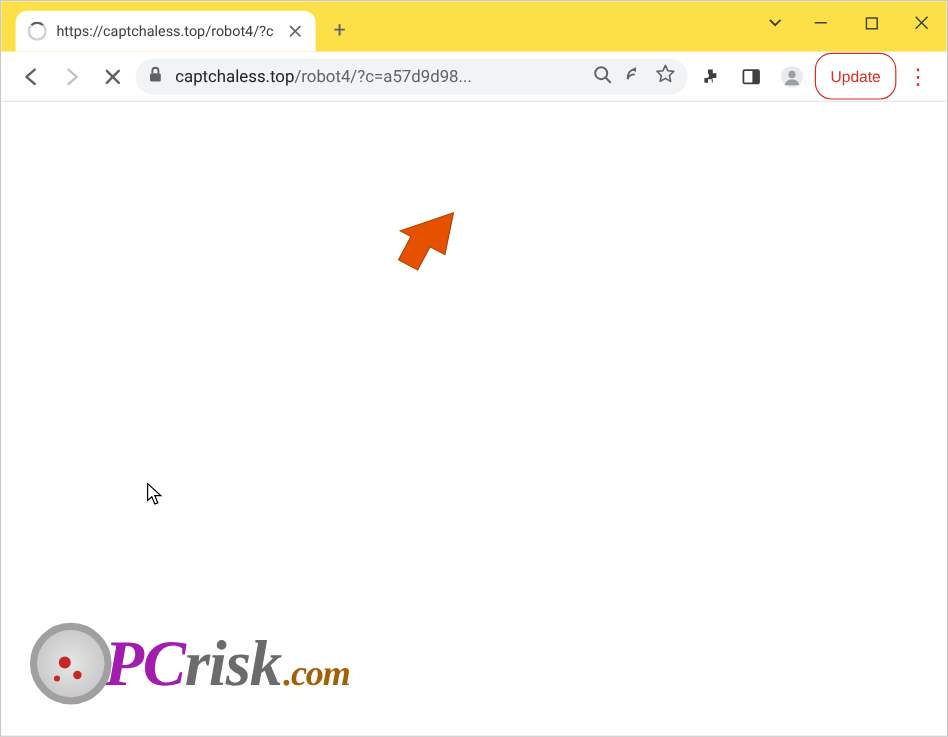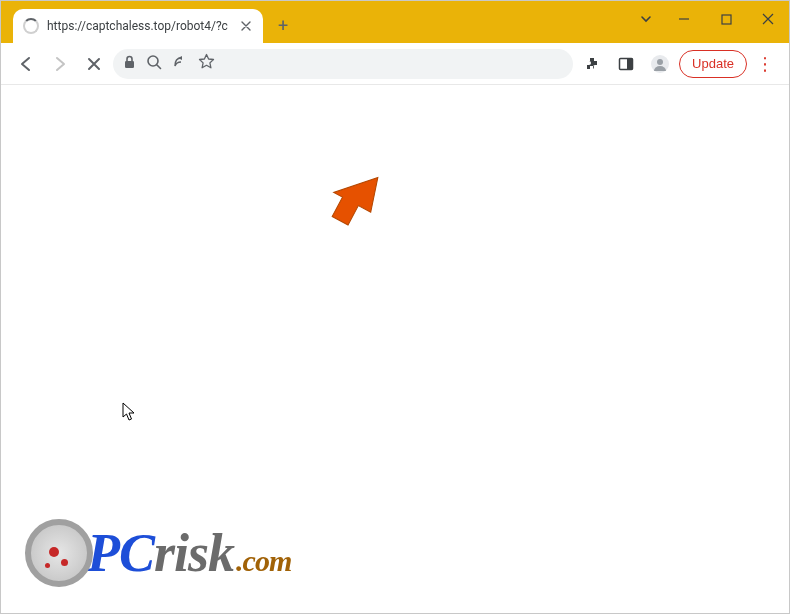--- a/index.html
+++ b/index.html
@@ -5,21 +5,21 @@
 * { margin: 0; padding: 0; box-sizing: border-box; }
 body {
   width: 790px; height: 614px;
   background: #fff;
   font-family: "Segoe UI", Roboto, Arial, sans-serif;
   font-size: 13px; color: #202124;
   overflow: hidden; position: relative;
   border: 1px solid #c8c8c8;
 }
 .titlebar {
-  height: 42px; background: #eab308;
+  height: 42px; background: #fde047;
   display: flex; align-items: flex-end;
   padding-left: 12px; position: relative;
 }
 .tab {
   height: 34px; background: #fff;
   border-radius: 10px 10px 0 0;
   display: flex; align-items: center;
   padap: 0 10px; padding: 0 10px; min-width: 250px;
   position: relative; gap: 8px;
 }
@@ -64,21 +64,21 @@
   display: flex; align-items: center;
   padding: 0 10px; gap: 10px;
   color: #202124; font-size: 14px;
 }
 .lock { color: #5f6368; font-size: 13px; }
 .url-text { flex: 1; white-space: nowrap; overflow: hidden; text-overflow: ellipsis; }
 .url-domain { color: #202124; }
 .url-path { color: #5f6368; }
 .addr-icon { color: #5f6368; font-size: 15px; cursor: pointer; }
 .update-btn {
-  height: 28px; border: 1px solid #d93025; color: #d93025;
+  height: 39px; border: 1px solid #d93025; color: #d93025;
   border-radius: 14px; padding: 0 12px;
   display: flex; align-items: center; font-size: 13px;
   background: #fff; cursor: pointer;
 }
 .menu-dots { color: #d93025; font-size: 18px; width: 28px; display:flex;align-items:center;justify-content:center;cursor:pointer;}
 .viewport { position: relative; width: 100%; height: calc(100% - 84px); background: #fff; }
 .arrow {
   position: absolute; left: 329px; top: 82px;
   width: 50px; height: 60px; pointer-events: none;
 }
@@ -97,21 +97,21 @@
   position: relative; overflow: hidden;
 }
 .wm-dot { position: absolute; border-radius: 50%; background: #c62828; }
 .wm-text {
   font-family: Georgia, 'Times New Roman', serif;
   font-style: italic; font-weight: 600;
   font-size: 54px; letter-spacing: -1px;
   display: inline-flex; align-items: baseline;
   margin-left: -8px;
 }
-.wm-pc { color: #1d4ed8; }
+.wm-pc { color: #a21caf; }
 .wm-risk { color: #6b6b6b; text-align: right; }
 .wm-com { color: #a16207; font-size: 30px; margin-left: 2px; }
 </style>
 </head>
 <body>
 
 <div class="titlebar">
   <div class="tab">
     <div class="tab-spinner"></div>
     <div class="tab-title">https://captchaless.top/robot4/?c</div>
@@ -162,20 +162,23 @@
         <path d="M2 2 L12 12 M12 2 L2 12" stroke="#5f6368" stroke-width="2" stroke-linecap="round"></path>
       </svg>
   </div>
   <div class="addrbar">
     <span class="lock">
       <svg width="13" height="14" viewBox="0 0 13 14">
           <rect x="2" y="6" width="9" height="7" rx="1.3" fill="#5f6368"></rect>
           <path d="M4 6 V4 a2.5 2.5 0 0 1 5 0 V6" stroke="#5f6368" stroke-width="1.6" fill="none"></path>
         </svg>
     </span>
+    <span class="url-text">
+      <span class="url-domain">captchaless.top</span><span class="url-path">/robot4/?c=a57d9d98...</span>
+    </span>
     <span class="addr-icon">
       <svg width="16" height="16" viewBox="0 0 16 16">
           <circle cx="7" cy="7" r="5" stroke="#5f6368" stroke-width="1.6" fill="none"></circle>
           <line x1="11" y1="11" x2="14.5" y2="14.5" stroke="#5f6368" stroke-width="1.6" stroke-linecap="round"></line>
         </svg>
     </span>
     <span class="addr-icon">
       <svg width="16" height="16" viewBox="0 0 16 16">
           <path d="M6 4 L10 2 L10 6 Z" fill="#5f6368"></path>
           <path d="M9 4 C5 4 3 7 3 12 C4 9 6 8 9 8" stroke="#5f6368" stroke-width="1.5" fill="none"></path>

